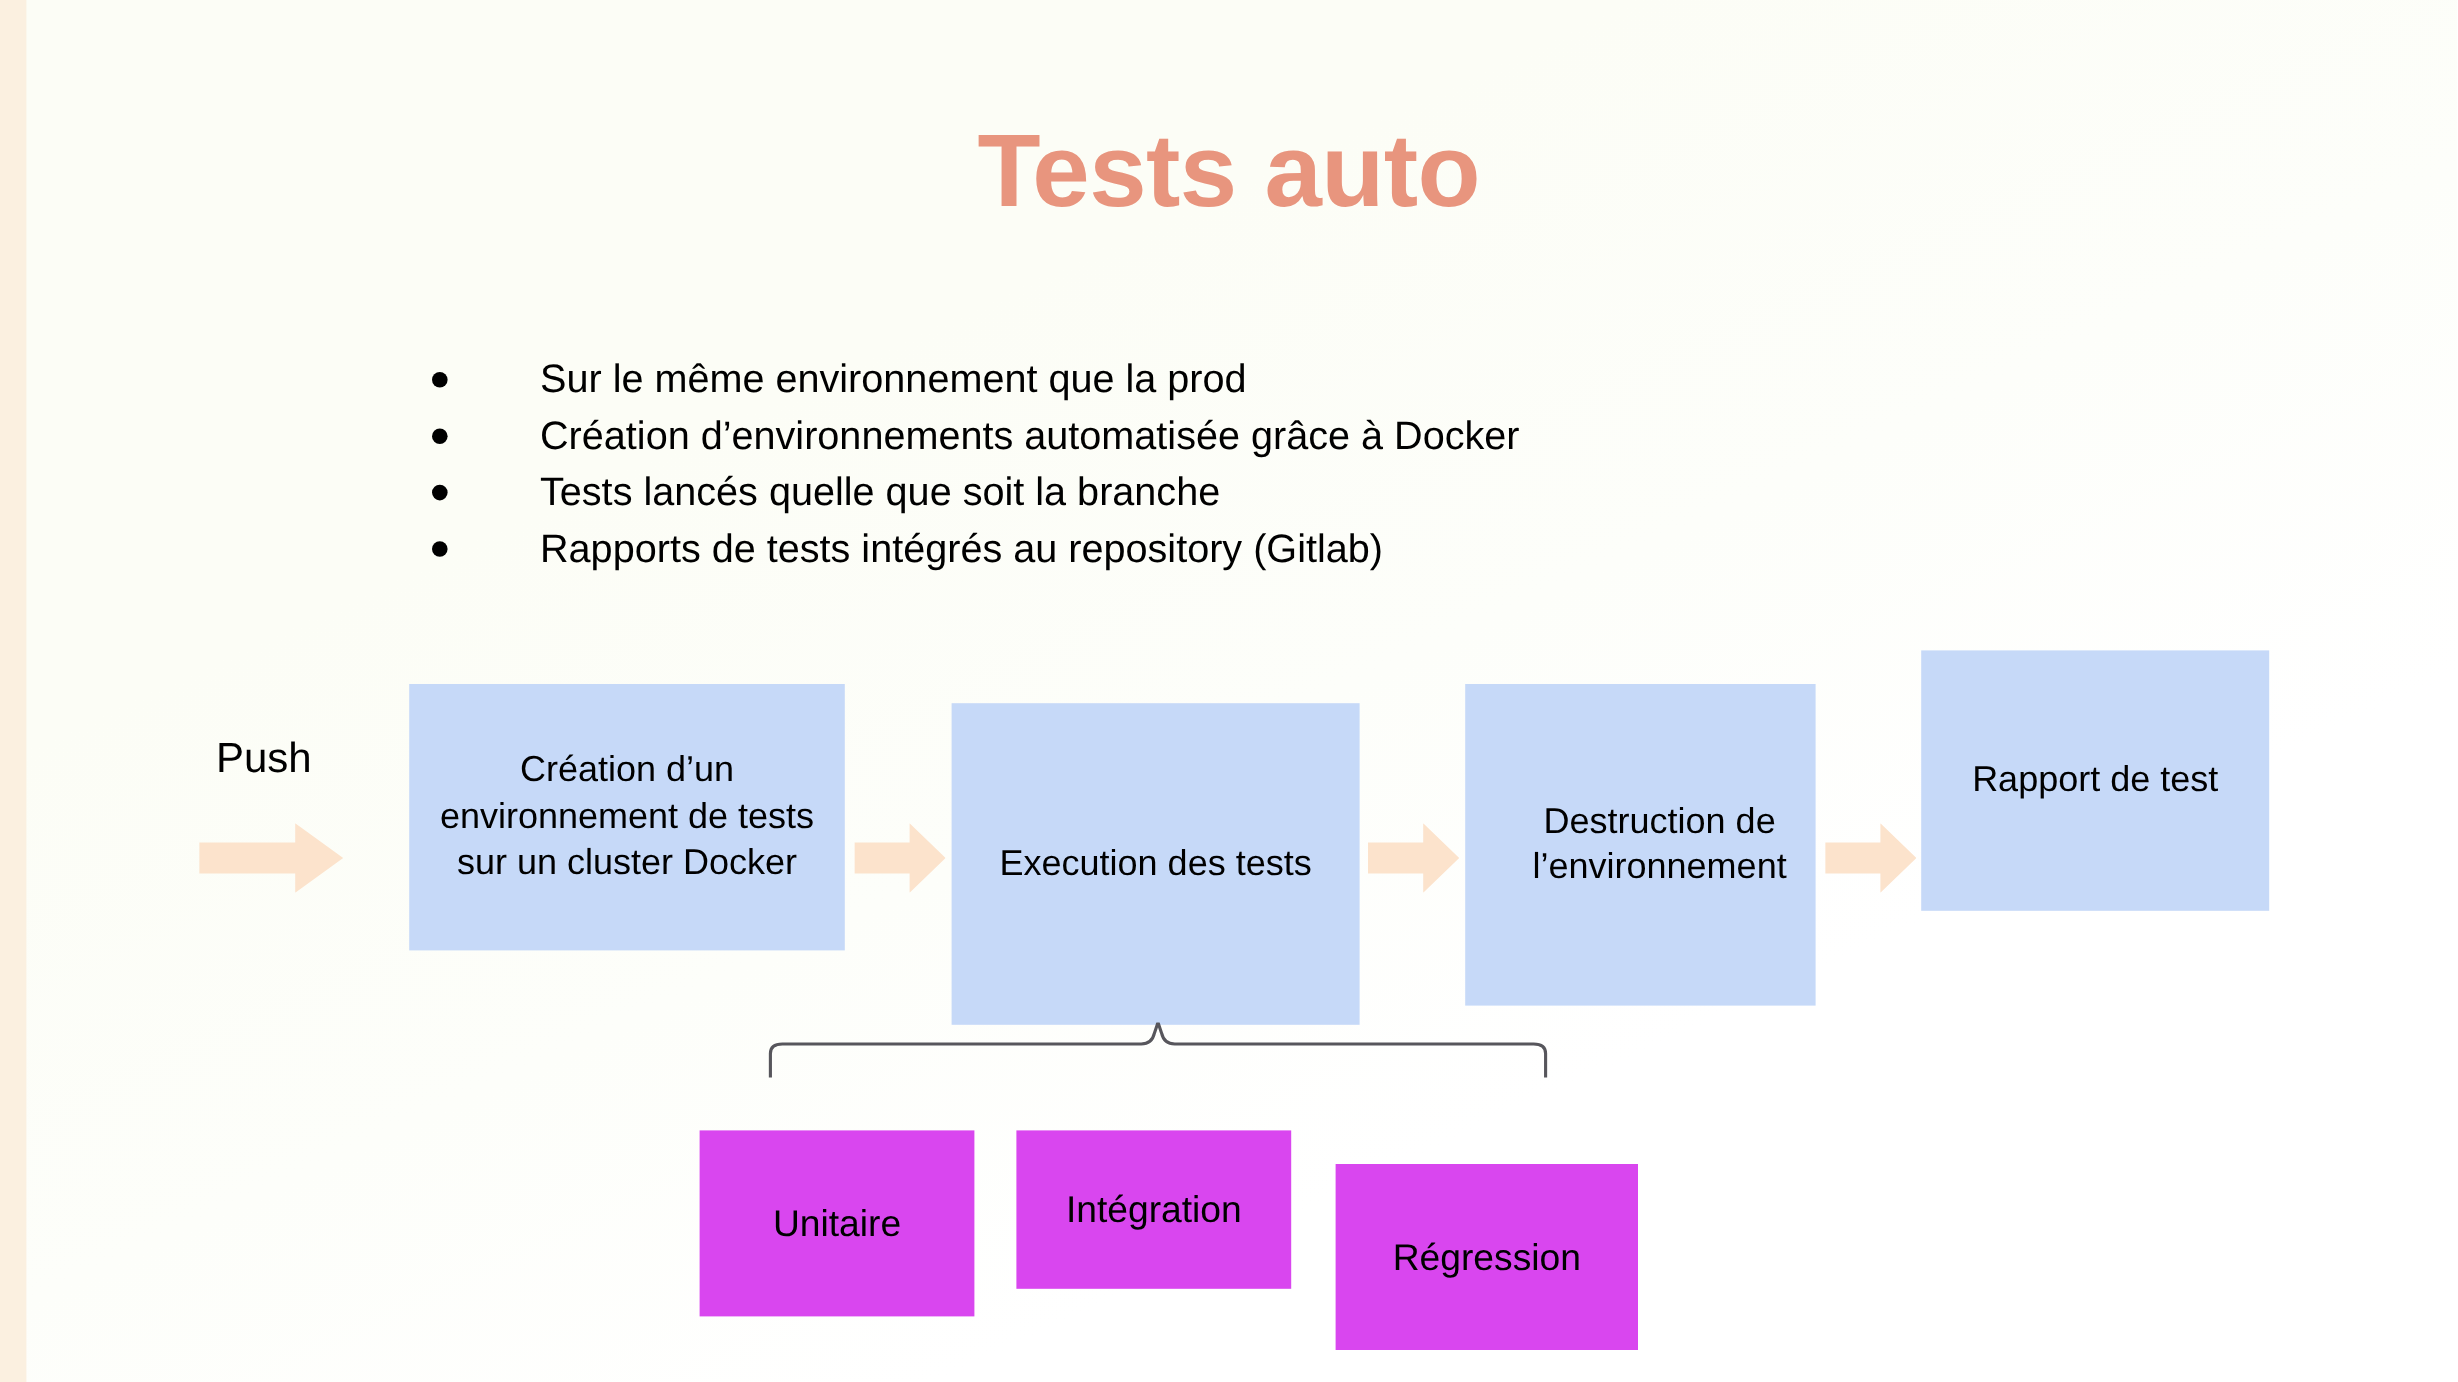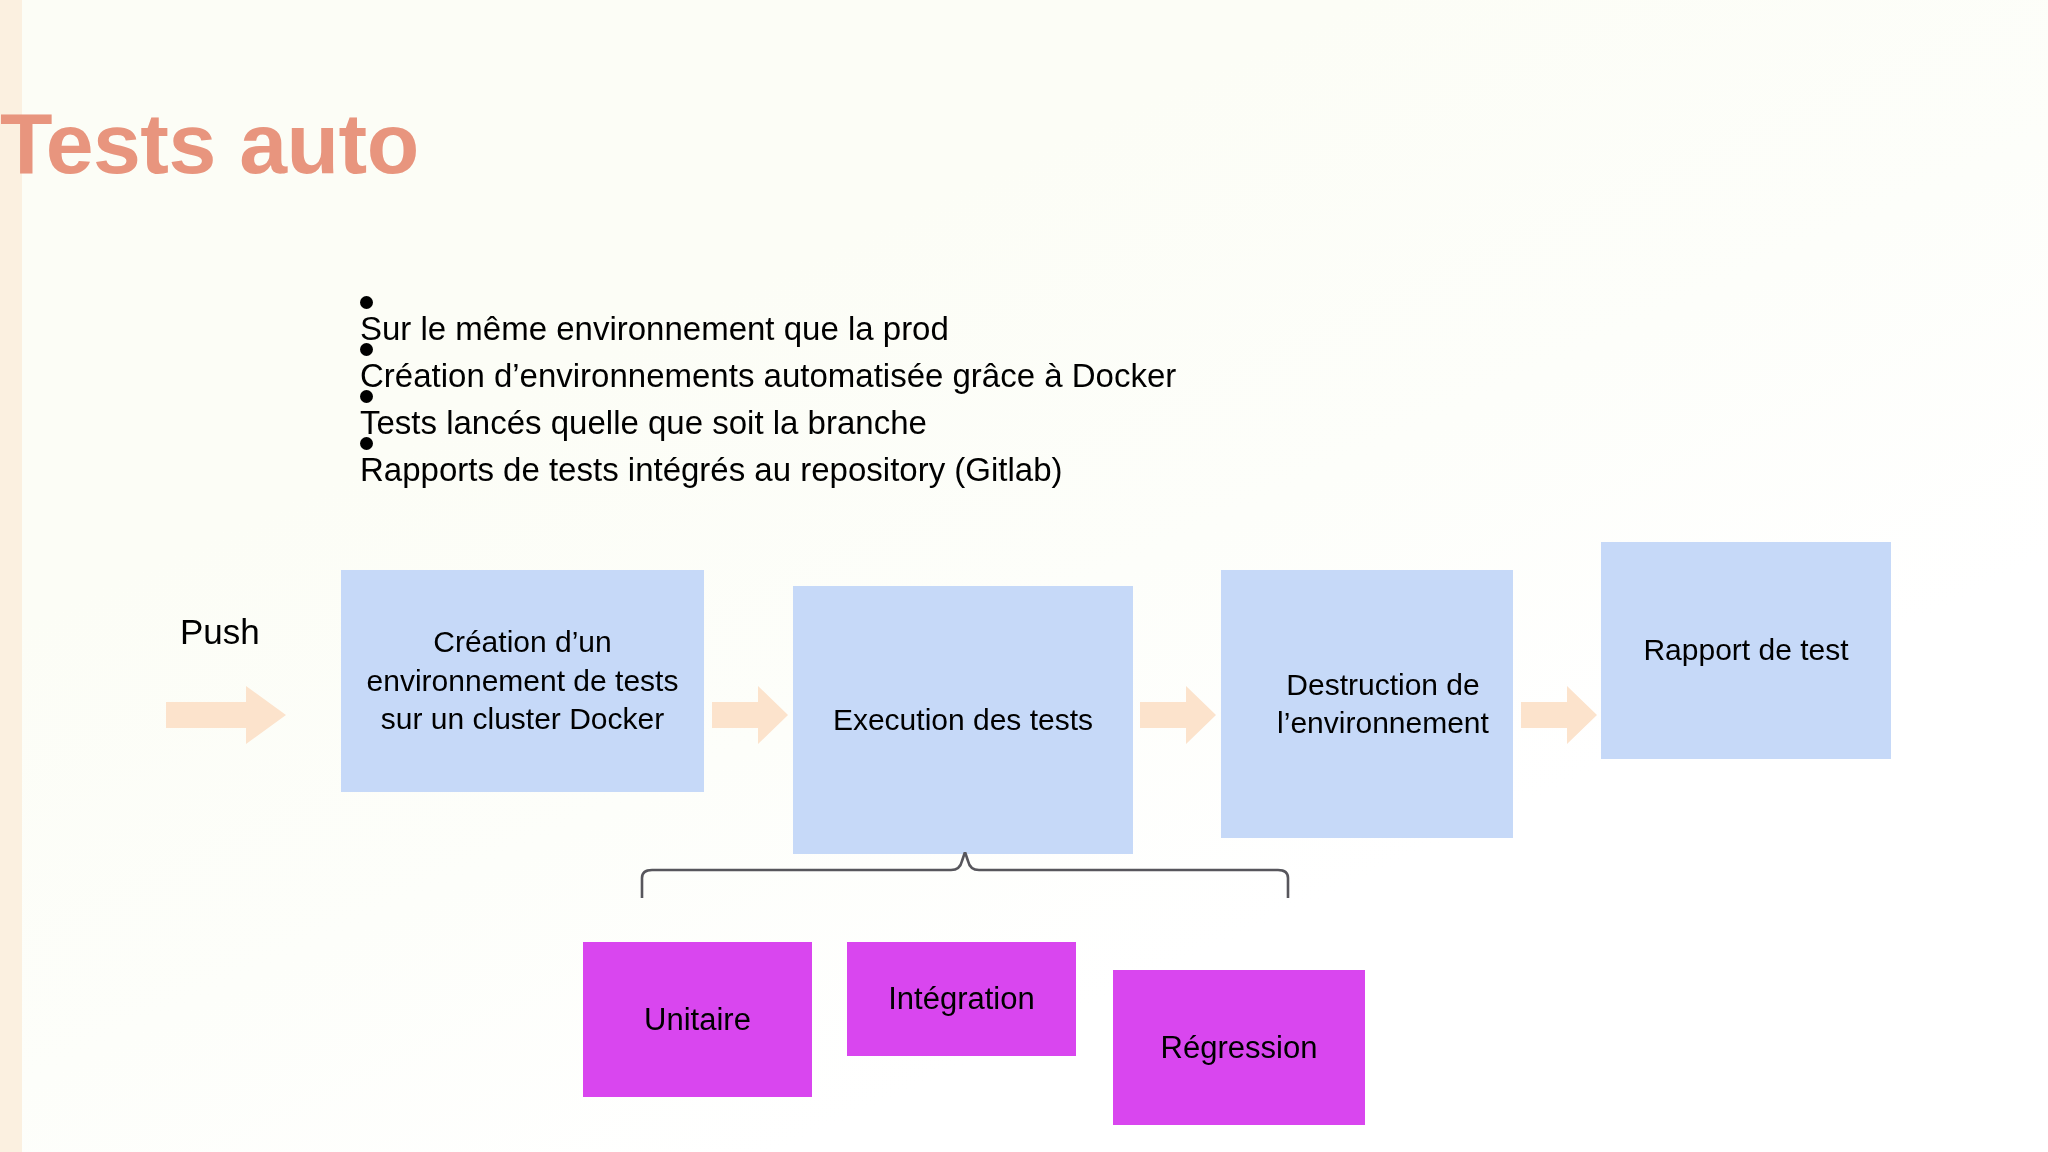--- a/index.html
+++ b/index.html
@@ -33,39 +33,39 @@
     height: 1152px;
     background: #fbf0e0;
   }
 
   
   .title {
     position: absolute;
     left: 0;
     top: 96px;
     width: 2048px;
+    text-align: center;
     font-size: 86px;
     font-weight: bold;
     letter-spacing: -0.5px;
     color: #e8957e;
     line-height: 1.1;
   }
 
   
   .bullets {
     position: absolute;
     left: 360px;
     top: 296px;
     width: 1300px;
   }
   .bullet-row {
     display: flex;
     align-items: flex-start;
     height: 47px;
-    flex-direction: column;
   }
   .bullet-dot {
     width: 22px;
     min-width: 22px;
     display: flex;
     align-items: center;
     height: 40px;
     margin-right: 68px;
   }
   .bullet-dot i {
@@ -130,21 +130,21 @@
     position: absolute;
     background: #d946ef;
     display: flex;
     align-items: center;
     justify-content: center;
     text-align: center;
     font-size: 31px;
     color: #000000;
   }
   .gbox-1 { left: 583px; top: 942px; width: 229px; height: 155px; }
-  .gbox-2 { left: 847px; top: 942px; width: 229px; height: 114px; }
+  .gbox-2 { left: 847px; top: 942px; width: 229px; height: 132px; }
   .gbox-3 { left: 1113px; top: 970px; width: 252px; height: 155px; }
 </style>
 </head>
 <body>
 
 <div class="slide">
 
   <div class="bg-wash"></div>
   <div class="left-stripe"></div>
 

